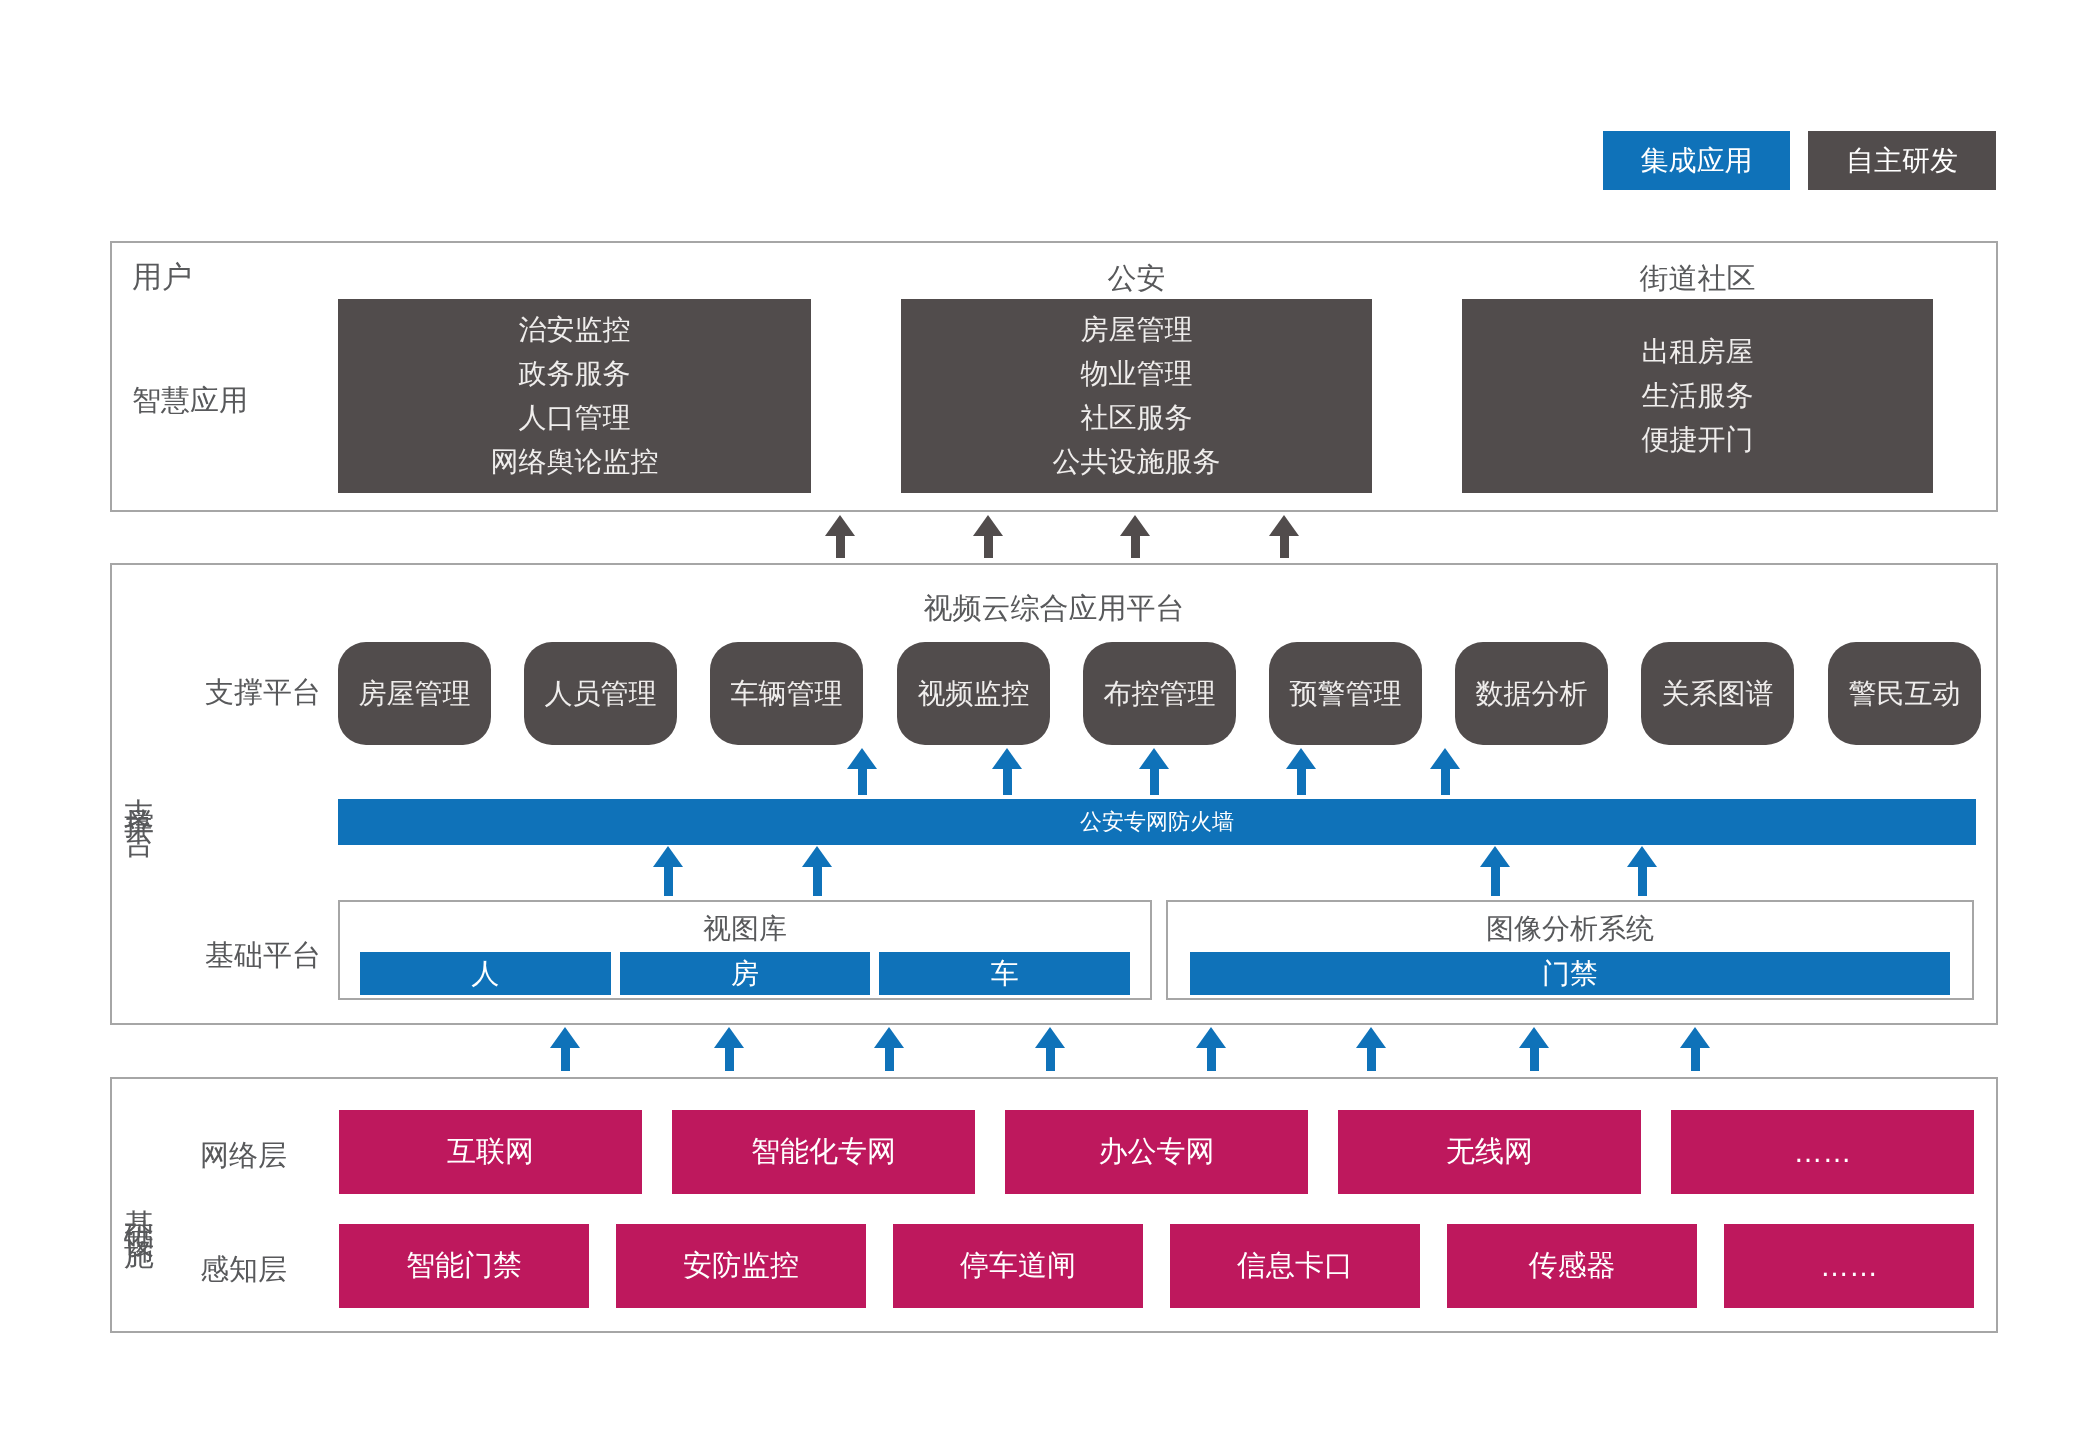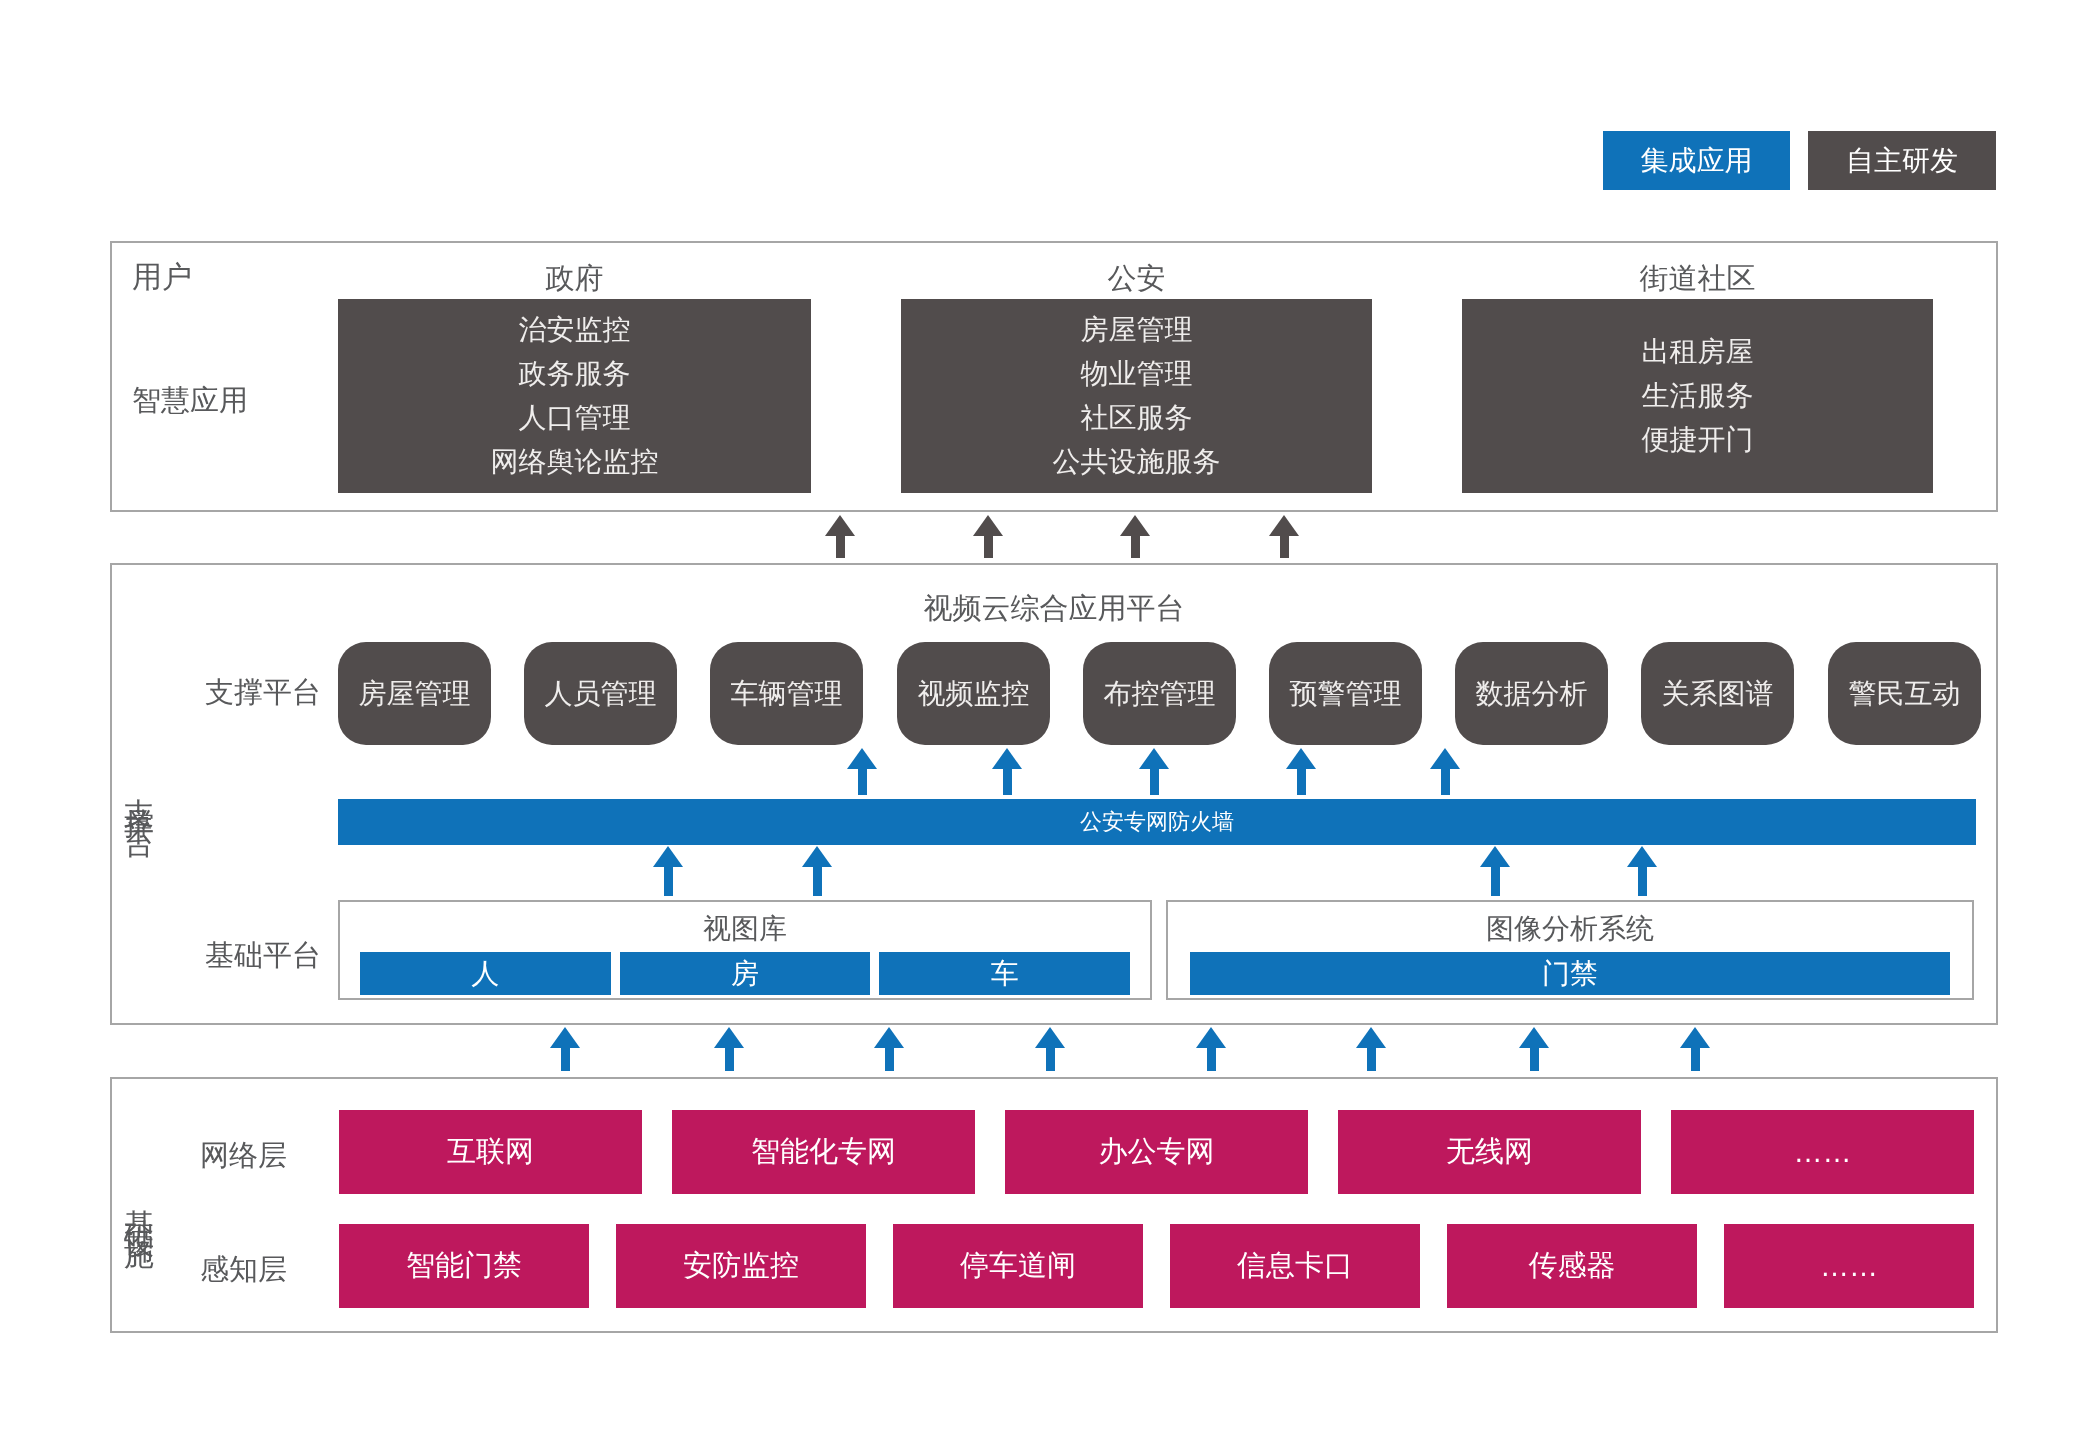--- a/index.html
+++ b/index.html
@@ -39,21 +39,20 @@
 
 <div class="canvas">
 
   <div class="legend-item" style="left:1603px;width:187px;background:#0f72b9;">集成应用</div>
   <div class="legend-item" style="left:1808px;width:188px;background:#514c4c;">自主研发</div>
 
   <div class="sec" style="left:110px;top:241px;width:1888px;height:271px;">
     <div class="abs gray-label" style="left:20px;top:14px;font-size:30px;">用户</div>
     <div class="abs gray-label" style="left:20px;top:138px;">智慧应用</div>
 
-    <div class="col-header" style="left:226px;width:473px;">政府</div>
     <div class="col-header" style="left:789px;width:471px;">公安</div>
     <div class="col-header" style="left:1350px;width:471px;">街道社区</div>
 
     <div class="dark-box" style="left:226px;width:473px;">
       <div>治安监控</div>
       <div>政务服务</div>
       <div>人口管理</div>
       <div>网络舆论监控</div>
     </div>
     <div class="dark-box" style="left:789px;width:471px;">
@@ -88,21 +87,21 @@
 
   <div class="sec" style="left:110px;top:563px;width:1888px;height:462px;">
     <div class="abs vlabel" style="left:12px;top:50%;transform:translateY(-50%);">支撑平台</div>
     <div class="abs gray-label" style="left:0;top:24px;width:100%;text-align:center;">视频云综合应用平台</div>
     <div class="abs gray-label" style="left:93px;top:108px;">支撑平台</div>
 
     <div class="module" style="left:226px;">房屋管理</div>
     <div class="module" style="left:412px;">人员管理</div>
     <div class="module" style="left:598px;">车辆管理</div>
     <div class="module" style="left:785px;">视频监控</div>
-    <div class="module" style="left:971px;">布控管理</div>
+    <div class="module" style="left:971px;border-radius:29px;">布控管理</div>
     <div class="module" style="left:1157px;">预警管理</div>
     <div class="module" style="left:1343px;text-align:center;">数据分析</div>
     <div class="module" style="left:1529px;">关系图谱</div>
     <div class="module" style="left:1716px;">警民互动</div>
 
     <div class="firewall" style="left:226px;top:234px;width:1638px;height:46px;">公安专网防火墙</div>
 
     <div class="abs gray-label" style="left:93px;top:371px;">基础平台</div>
 
     <div class="group-box" style="left:226px;top:335px;width:814px;height:100px;">

